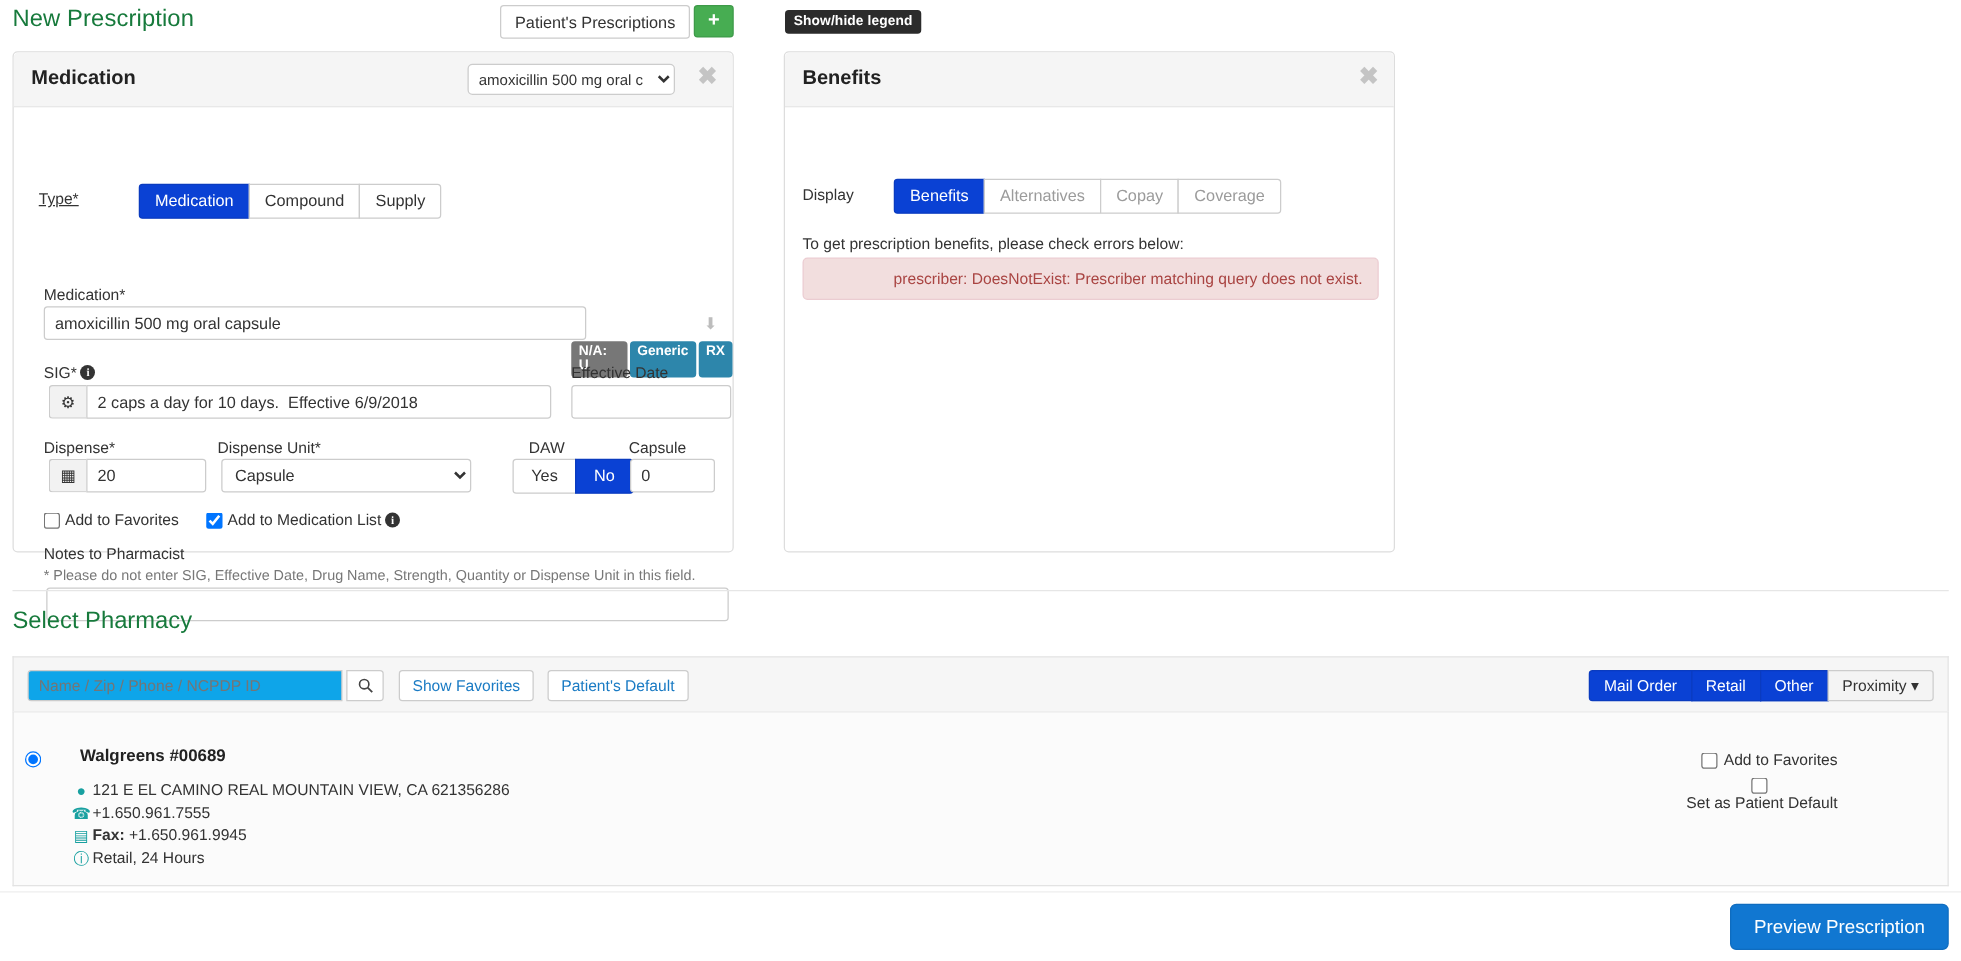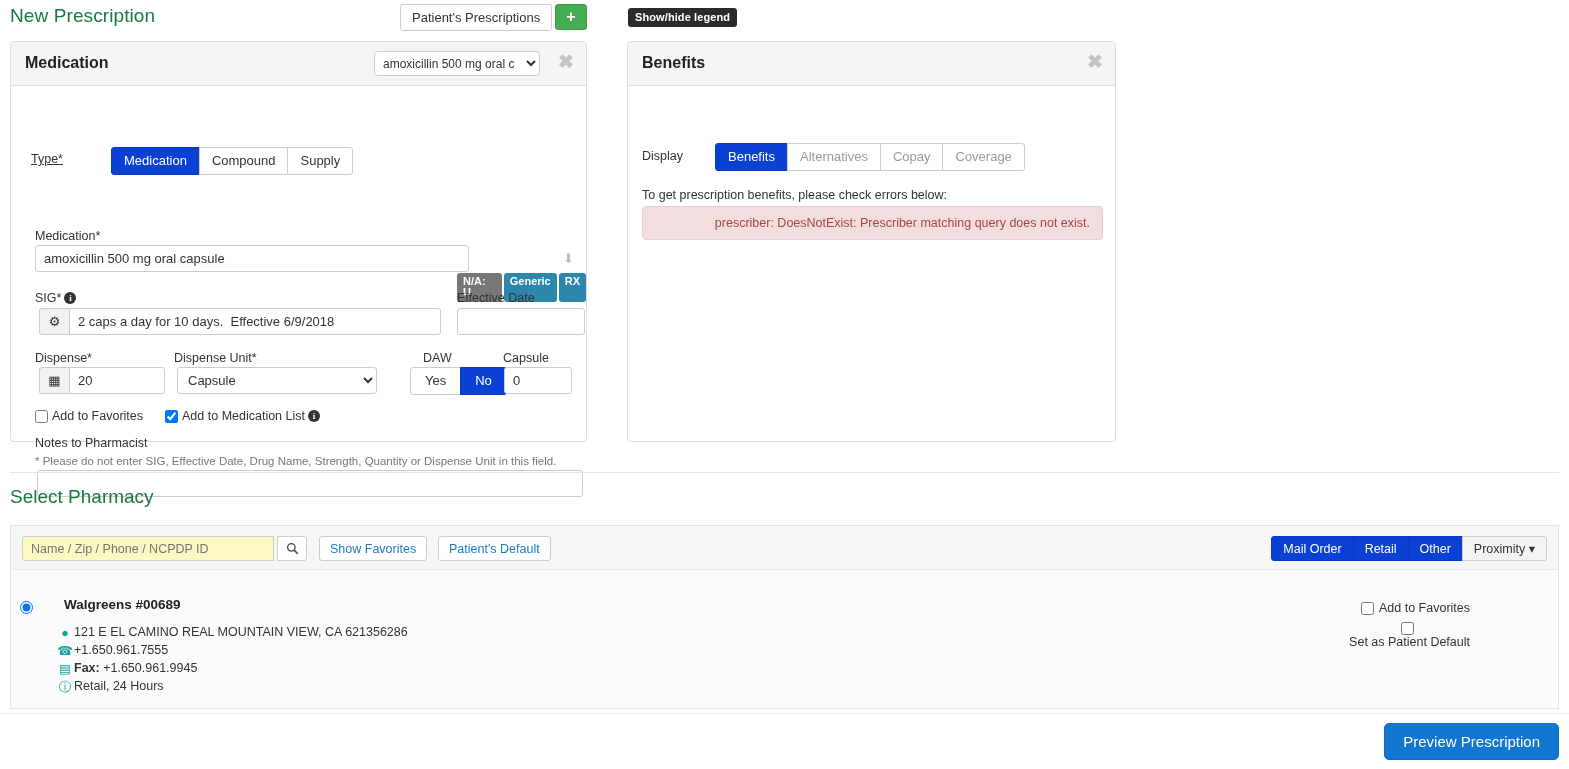--- a/index.html
+++ b/index.html
@@ -218,21 +218,21 @@
     font-size: 19px; color: #177a3c;
   }
   .pharm-toolbar {
     position: absolute; left: 10px; top: 525px; width: 1549px; height: 44px;
     background: #f6f6f6; border: 1px solid #e3e3e3; border-bottom: none;
   }
   .ph-search {
     position: absolute; left: 11px; top: 10px; width: 252px; height: 25px;
     border: 1px solid #cccccc; border-radius: 3px 0 0 3px;
     font-size: 12.5px; padding: 3px 8px; color: #333;
-    font-family: "Liberation Sans", sans-serif; background: #fef9c3;
+    font-family: "Liberation Sans", sans-serif; background: #0ea5e9;
   }
   .ph-search-btn {
     position: absolute; left: 266px; top: 10px; width: 30px; height: 25px;
     border: 1px solid #cccccc; border-radius: 0 3px 3px 0;
     background: #ffffff; cursor: pointer;
     display: flex; align-items: center; justify-content: center;
   }
   .ph-linkbtn {
     position: absolute; top: 10px; height: 25px;
     border: 1px solid #cccccc; border-radius: 3px;

